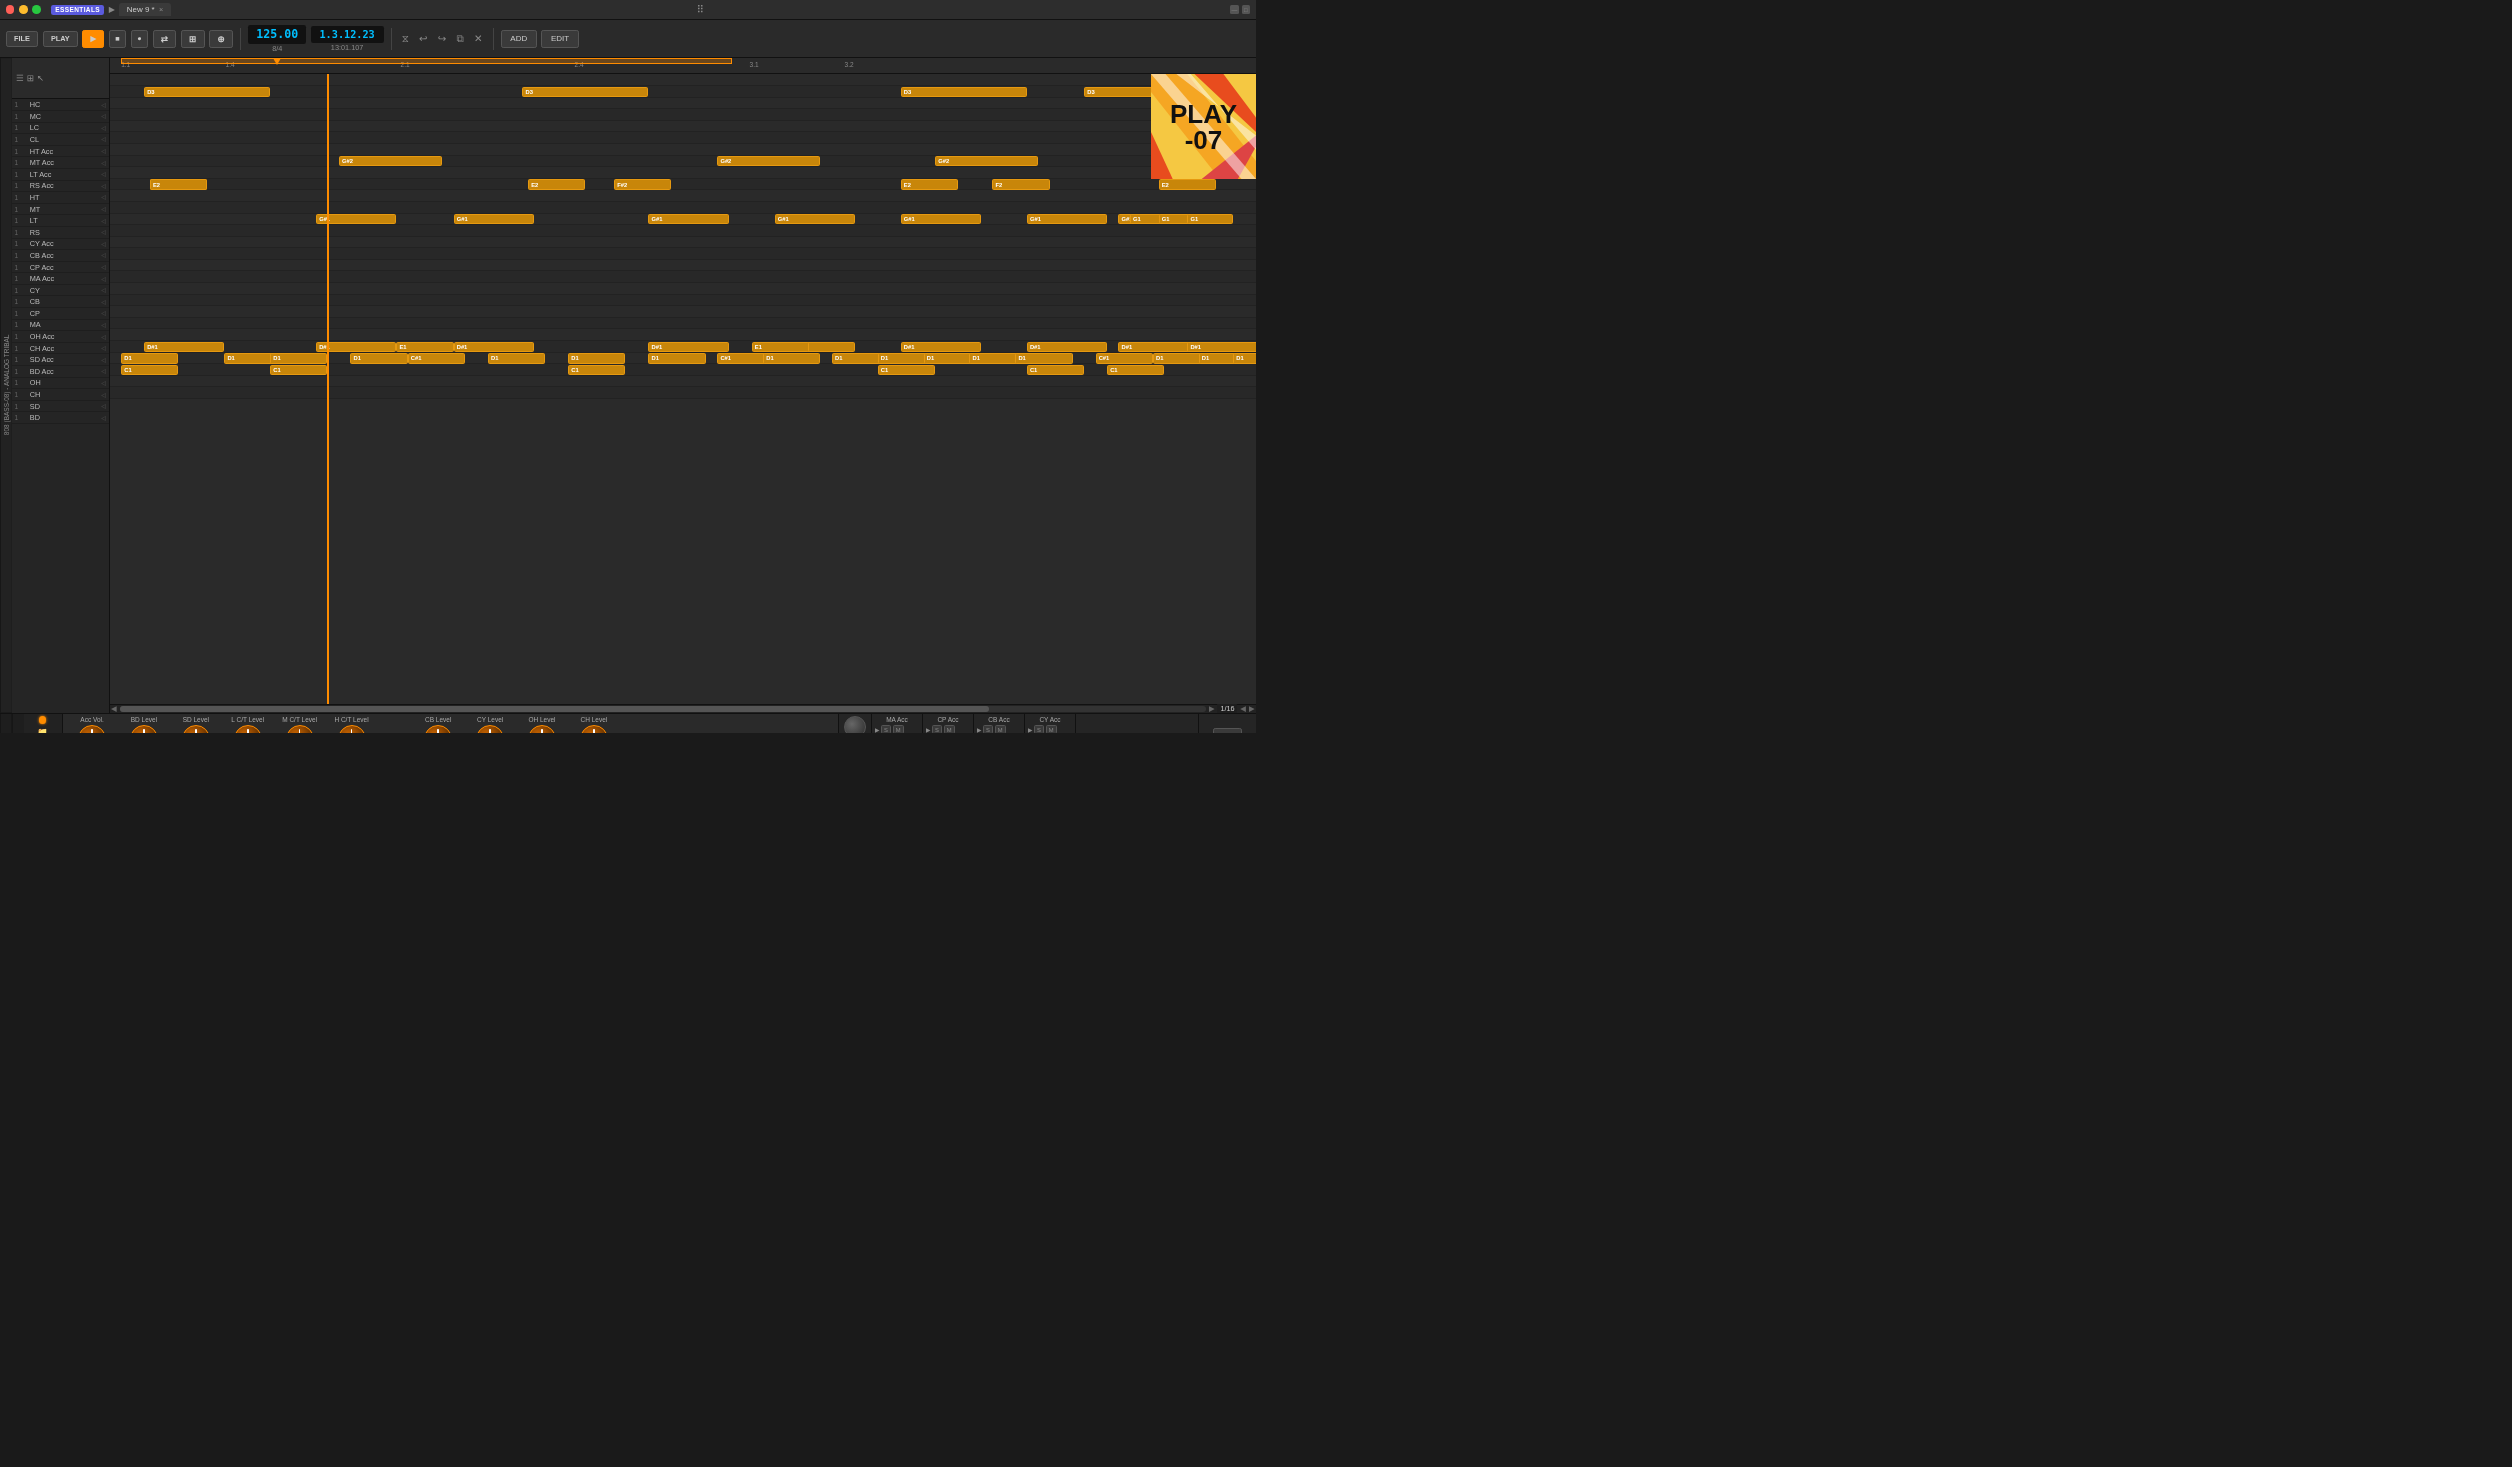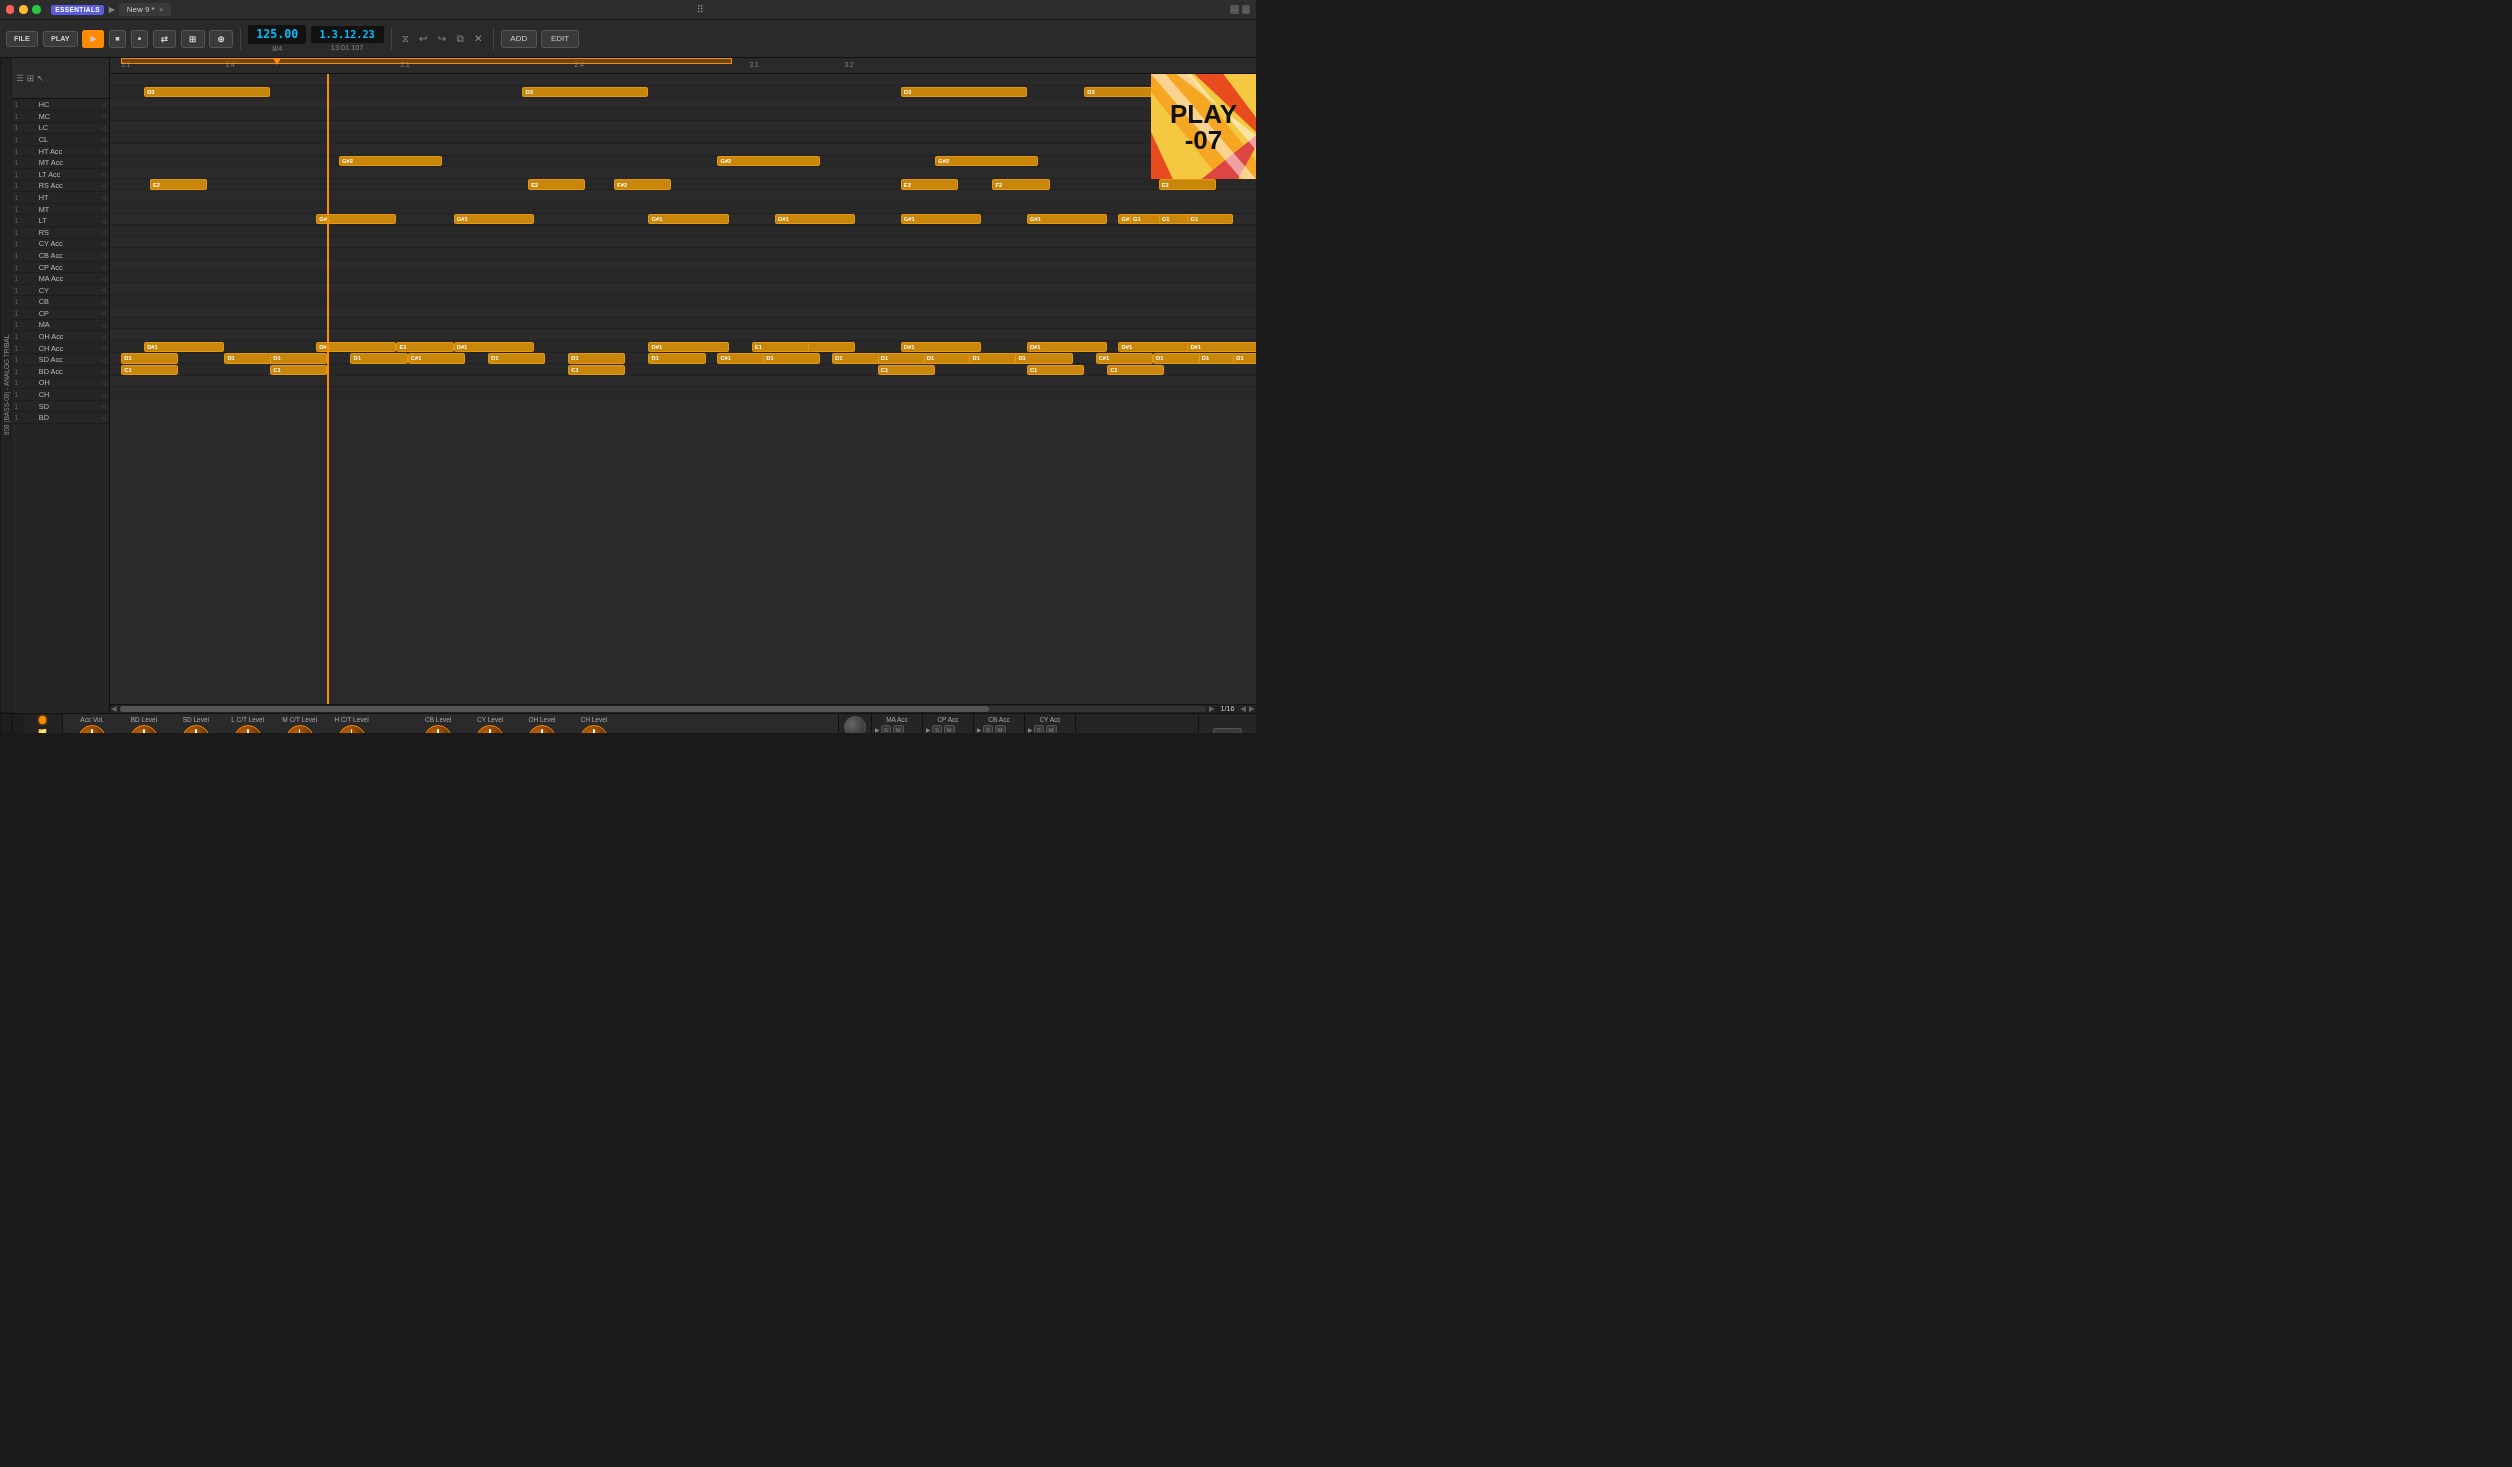--- a/index.html
+++ b/index.html
@@ -216,21 +216,21 @@
       align-items: center;
       padding: 0 4.4px;
       gap: 2.9px;
     }
     .track-item {
       height: 11.6px;
       display: flex;
       align-items: center;
       padding: 0 2.9px;
       border-bottom: 0.7px solid #1e1e1e;
-      gap: 17px;
+      gap: 8px;
     }
     .track-num {
       color: #666;
       font-size: 6.5px;
       width: 7.3px;
     }
     .track-name {
       color: #bbb;
       font-size: 7.3px;
       flex: 1;

